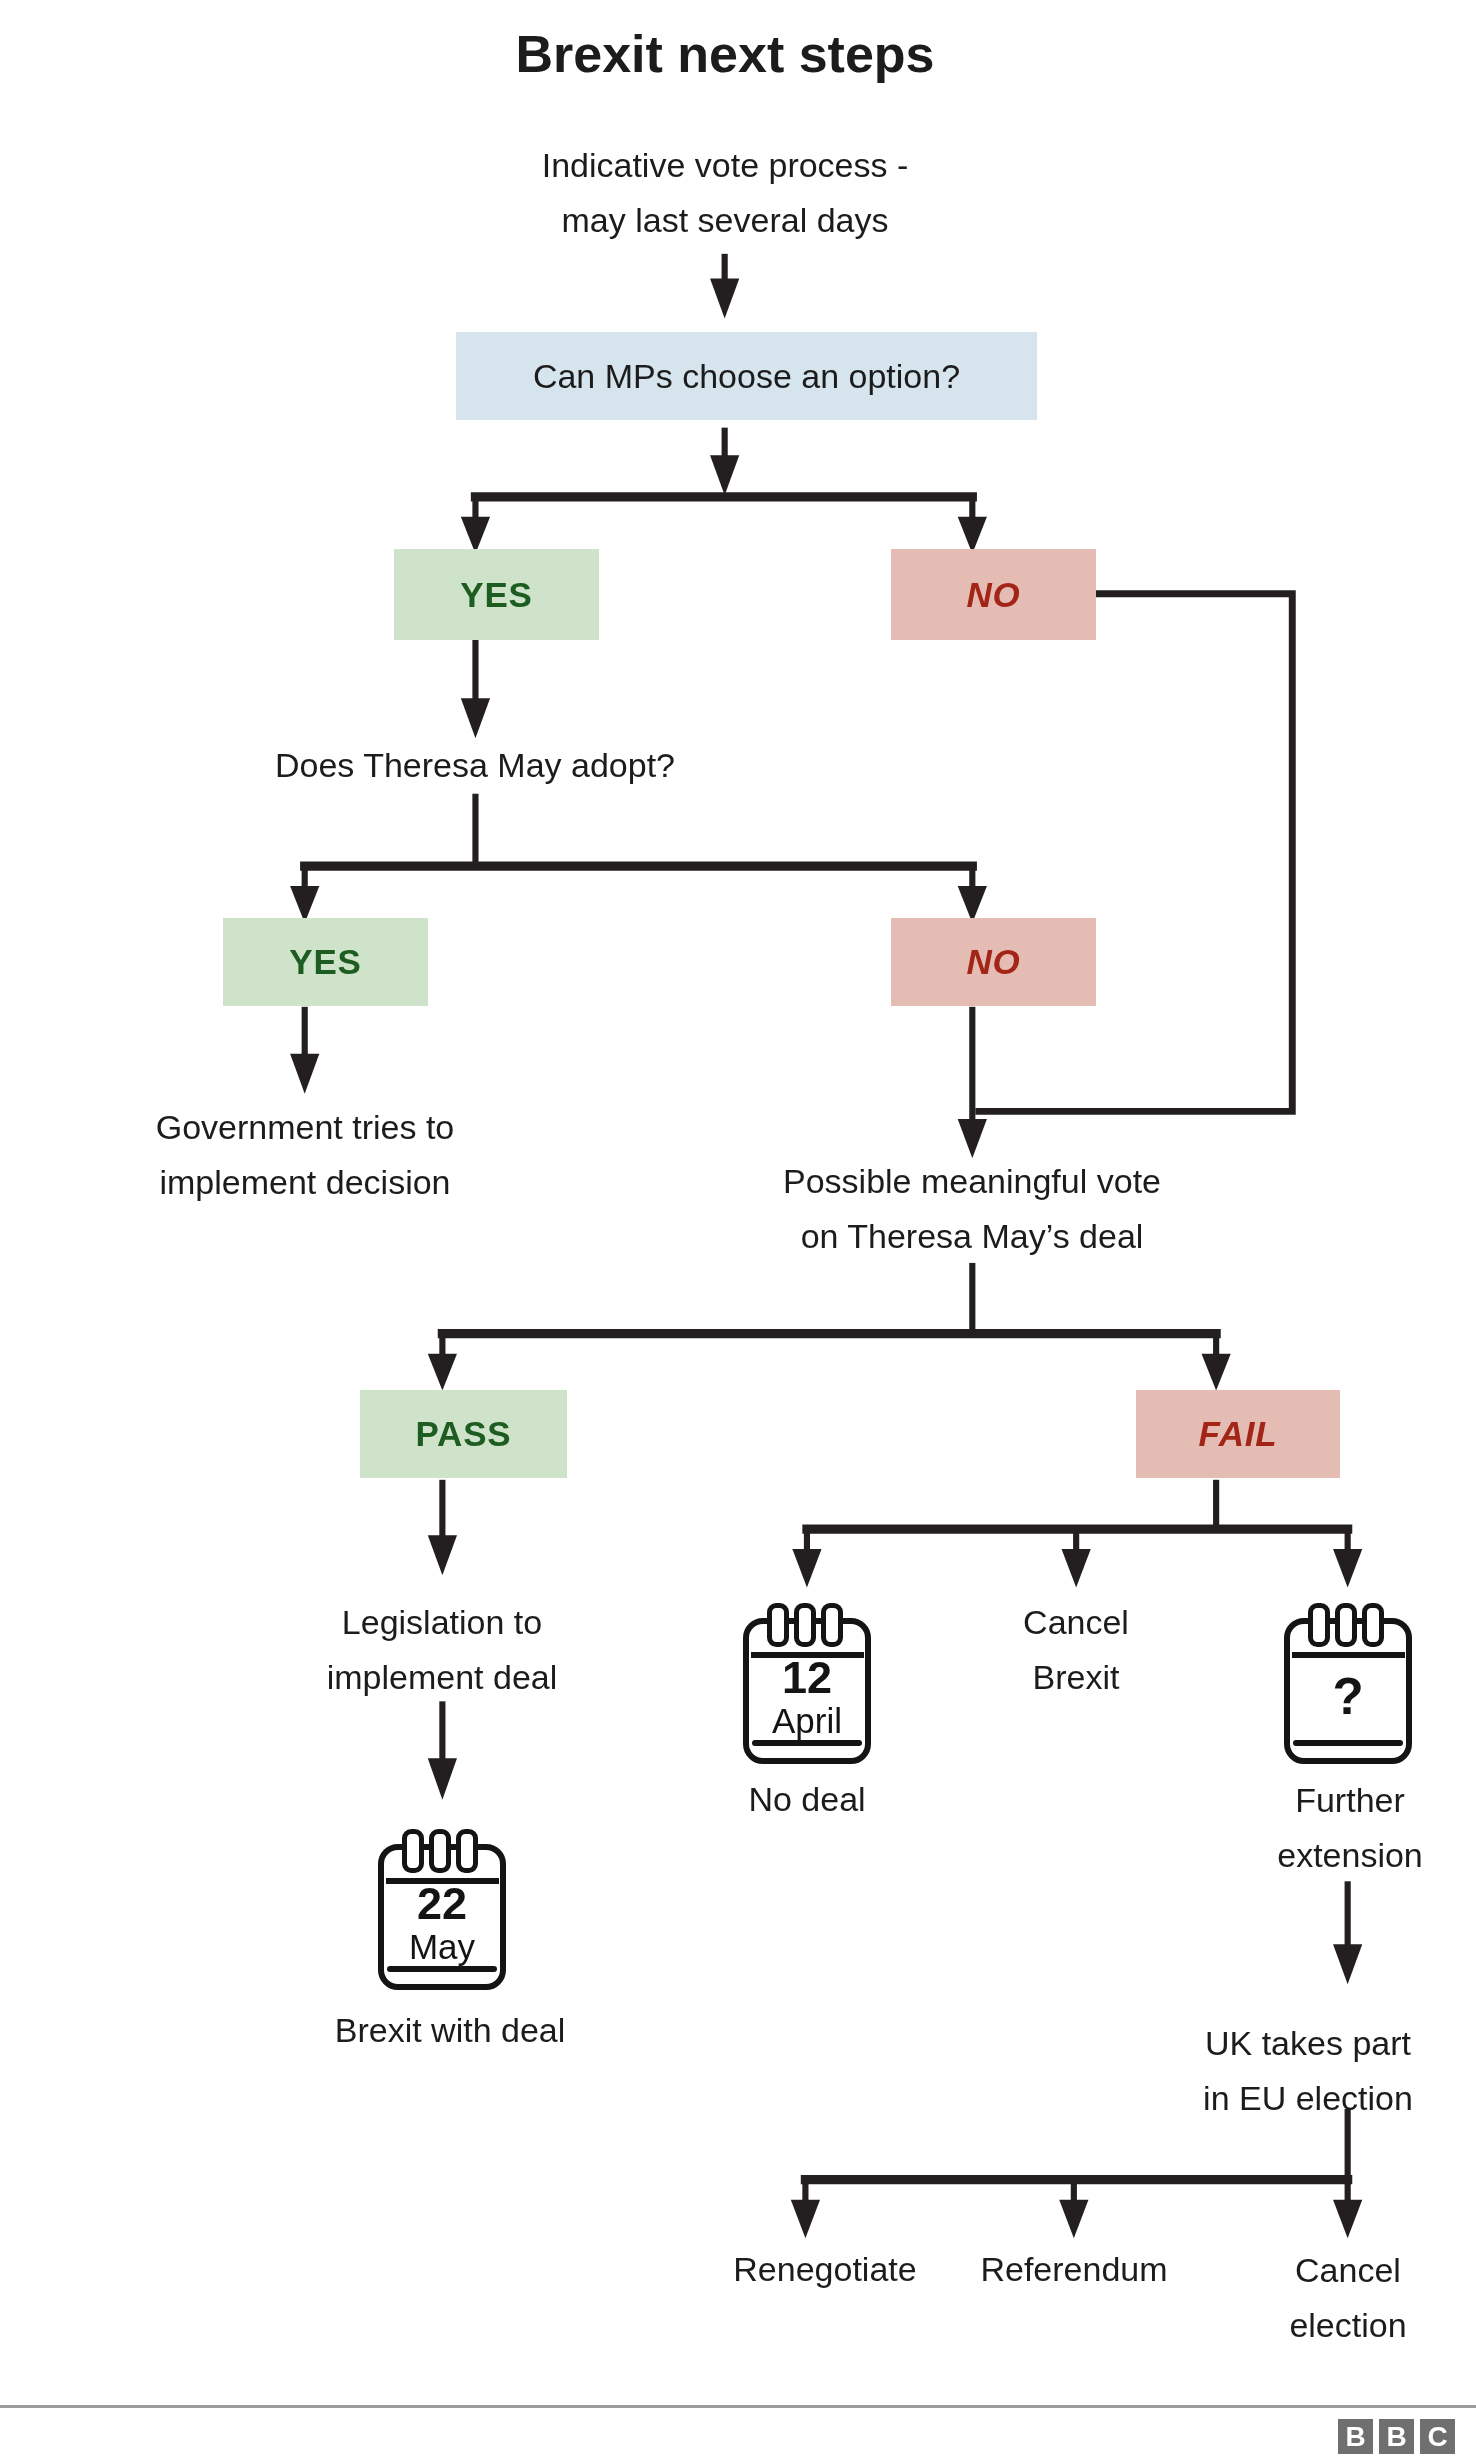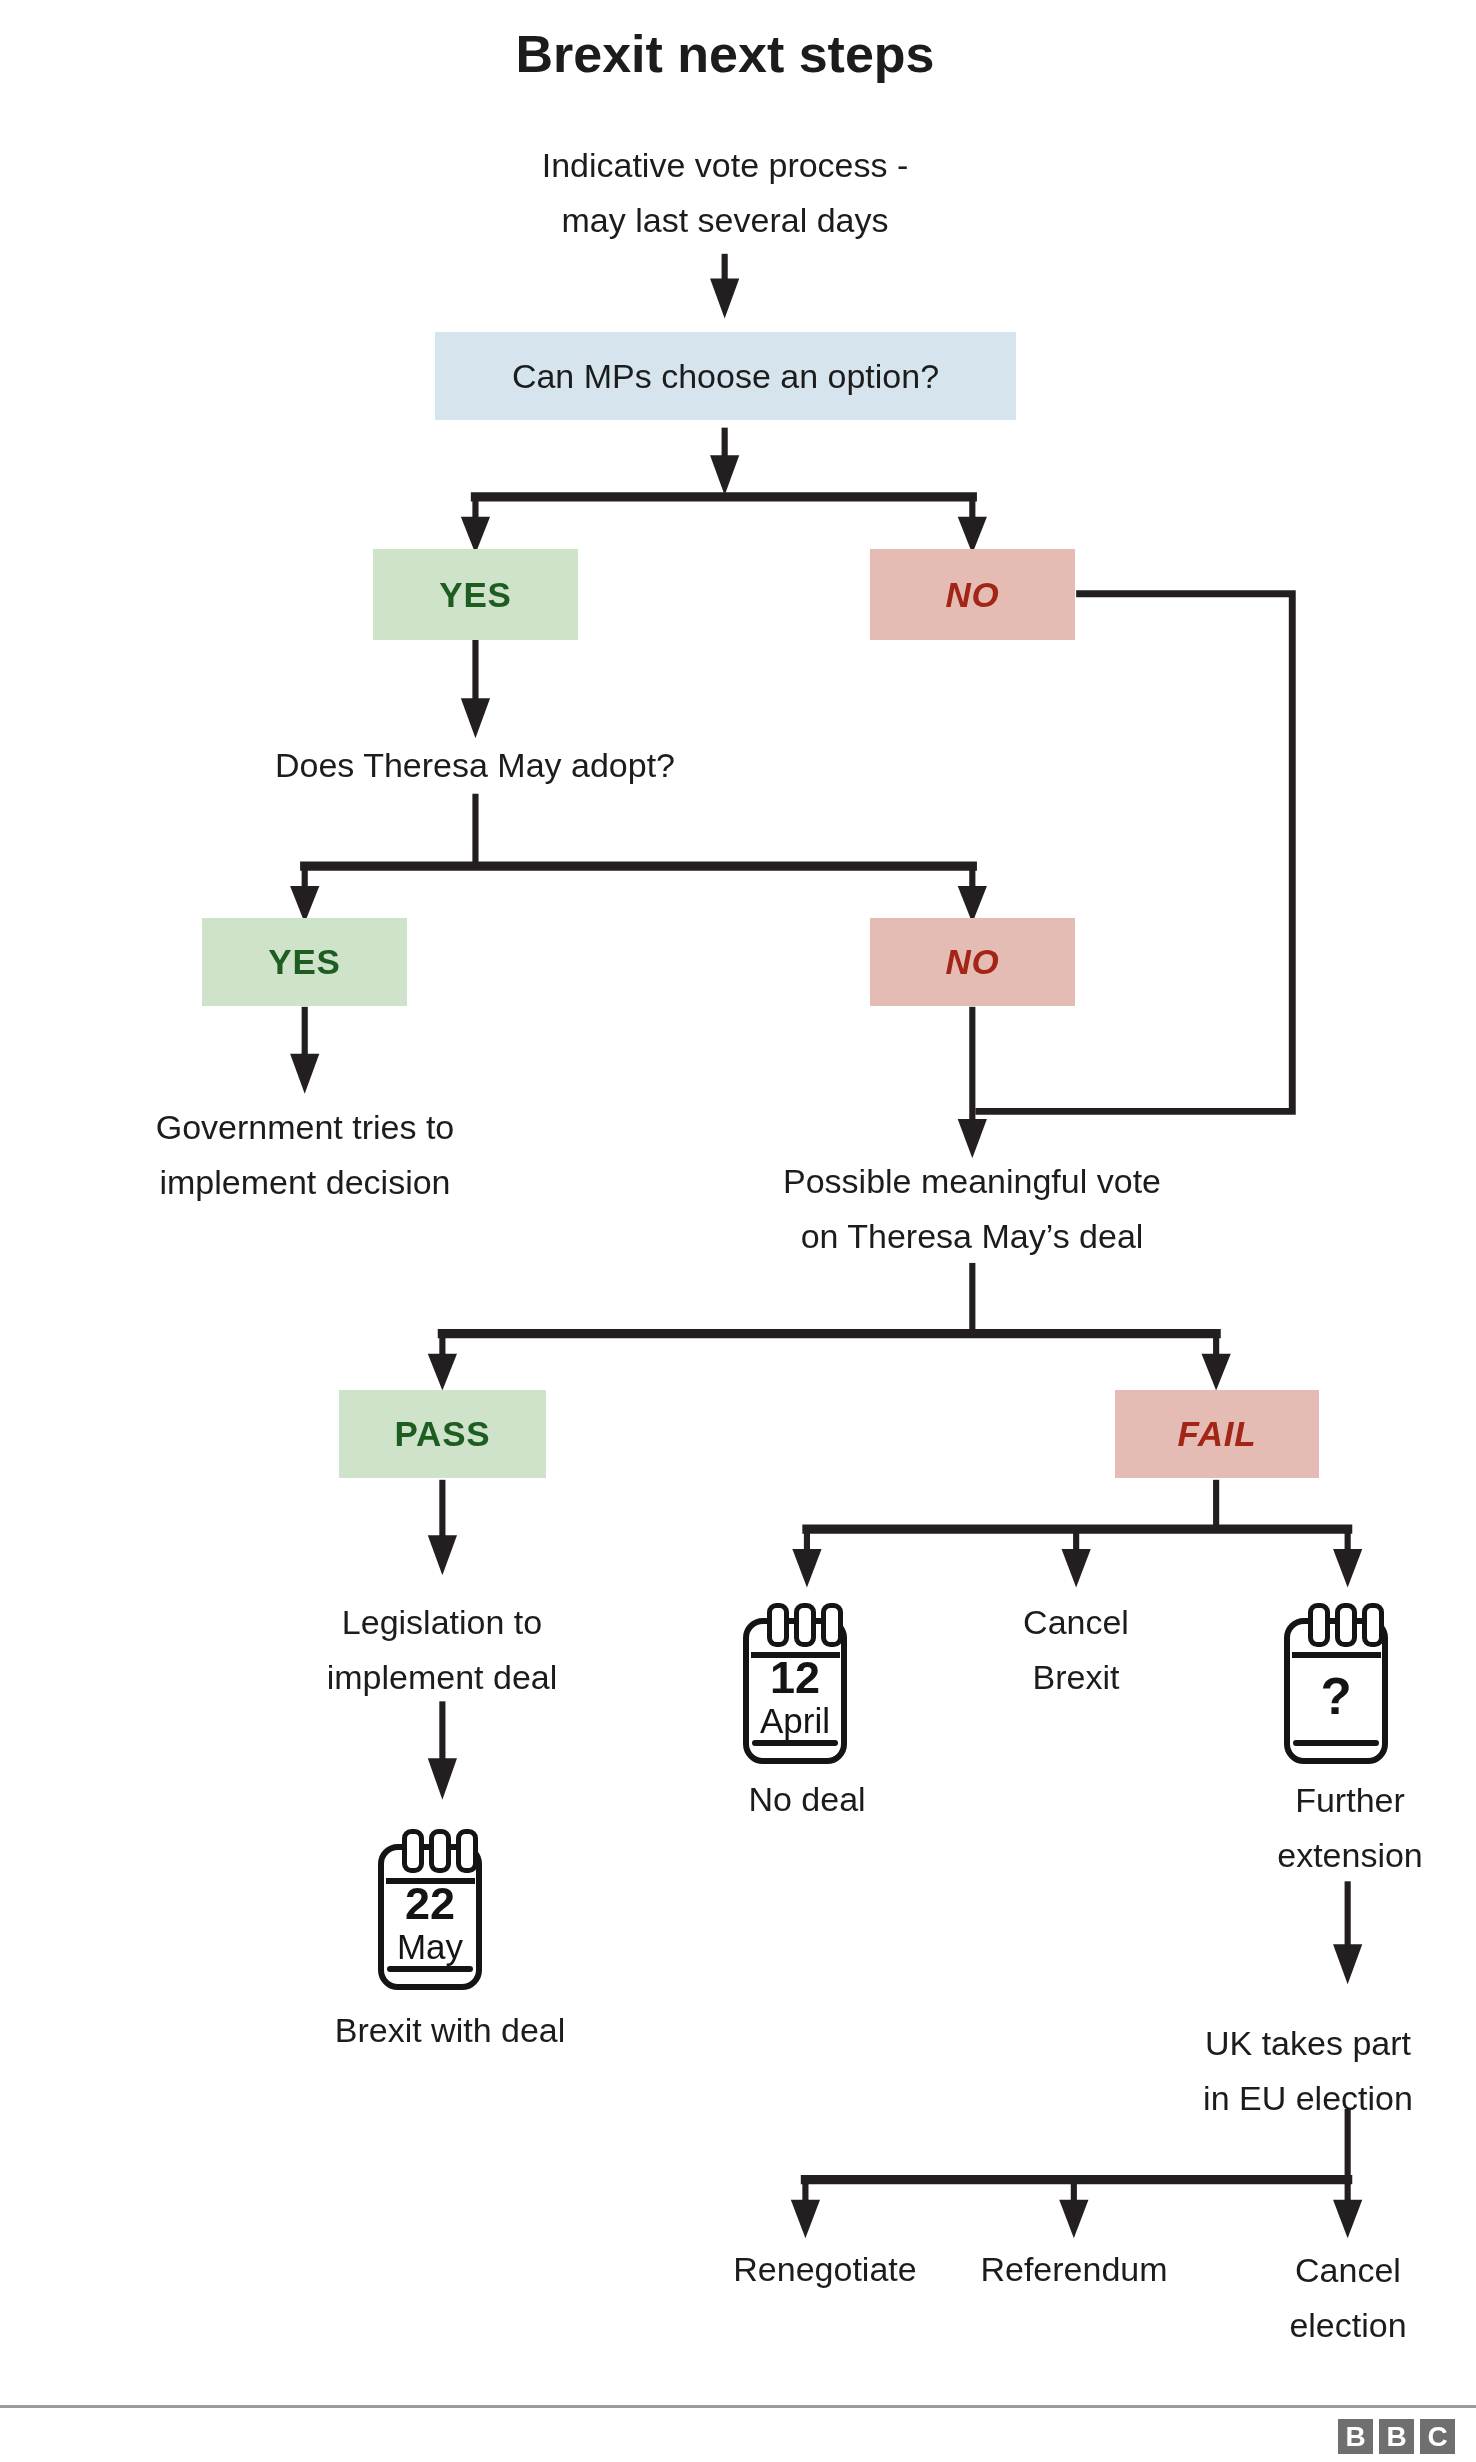--- a/index.html
+++ b/index.html
@@ -12,28 +12,28 @@
   .label {
     position:absolute; transform:translateX(-50%); text-align:center;
     font-size:34px; line-height:55px; color:#1c1c1c; white-space:nowrap;
   }
   .label .ln { display:block; }
   .single { line-height:40px; }
   .title { font-size:52px; font-weight:bold; line-height:62px; }
 
   .box {
     position:absolute; display:flex; align-items:center; justify-content:center;
-    font-size:35px; font-weight:bold; letter-spacing:0.8px;
+    font-size:35px; font-weight:bold; letter-spacing:0.8px;margin-left:21px;
   }
   .box.blue  { background:#d6e5ed; color:#1c1c1c; font-weight:400; font-size:34px; letter-spacing:0; }
   .box.green { background:#cfe2ca; color:#1d5d21; }
   .box.red   { background:#e4bcb4; color:#a32517;font-style:italic; }
 
   
-  .calendar { position:absolute; width:104px; height:161px; }
+  .calendar { position:absolute; width:128px; height:161px; }
   .cal-body {
     position:absolute; left:0; right:0; top:15.4px; bottom:0;
     background:#fff; border:6.2px solid #141414; border-radius:20px;
   }
   .cal-ring {
     position:absolute; top:0; width:12.3px; height:34px; background:#fff;
     border:5.4px solid #141414; border-radius:9.2px; z-index:2;
   }
   .cal-ring.r1 { left:24px; } .cal-ring.r2 { left:51px; } .cal-ring.r3 { left:78px; }
   .cal-topline    { position:absolute; top:28px;  left:1.5px;  right:1.5px; height:5.4px; background:#141414; }

